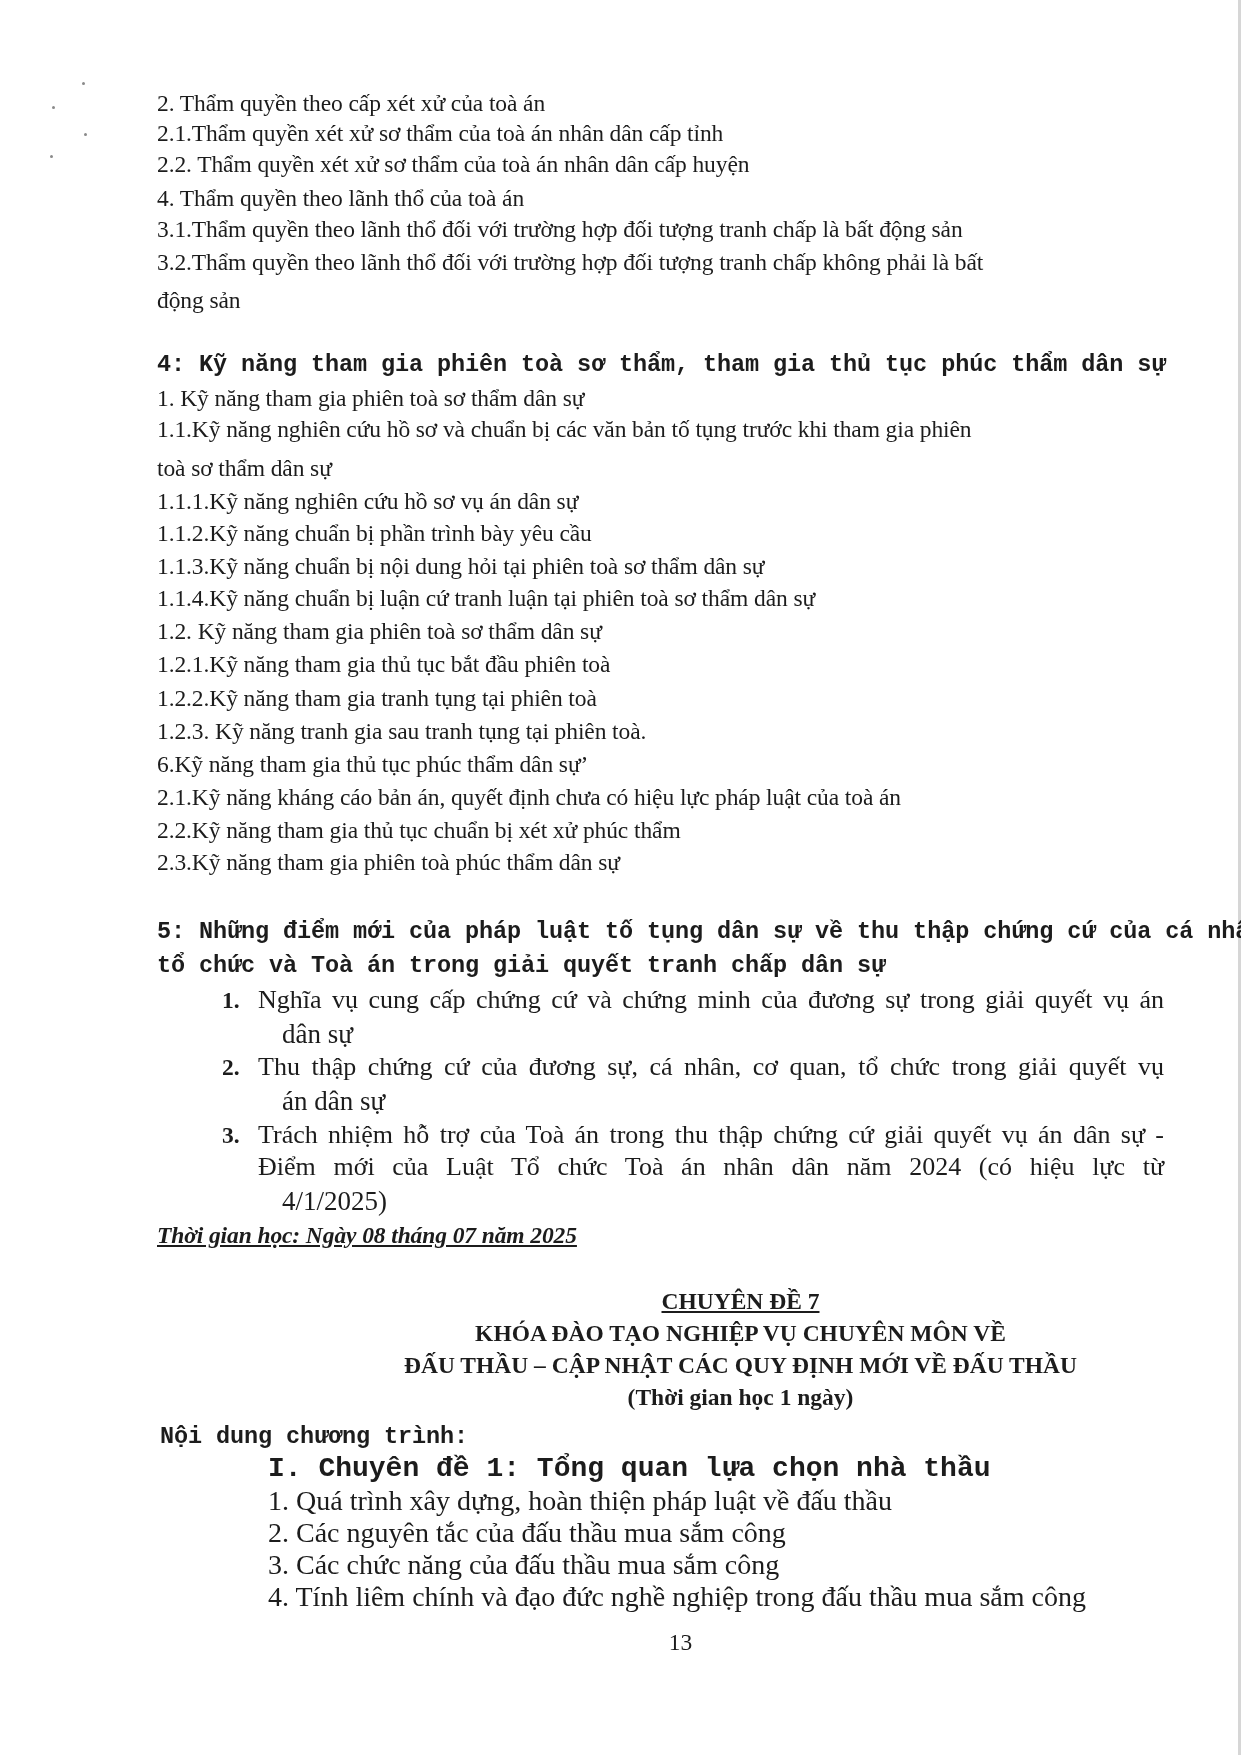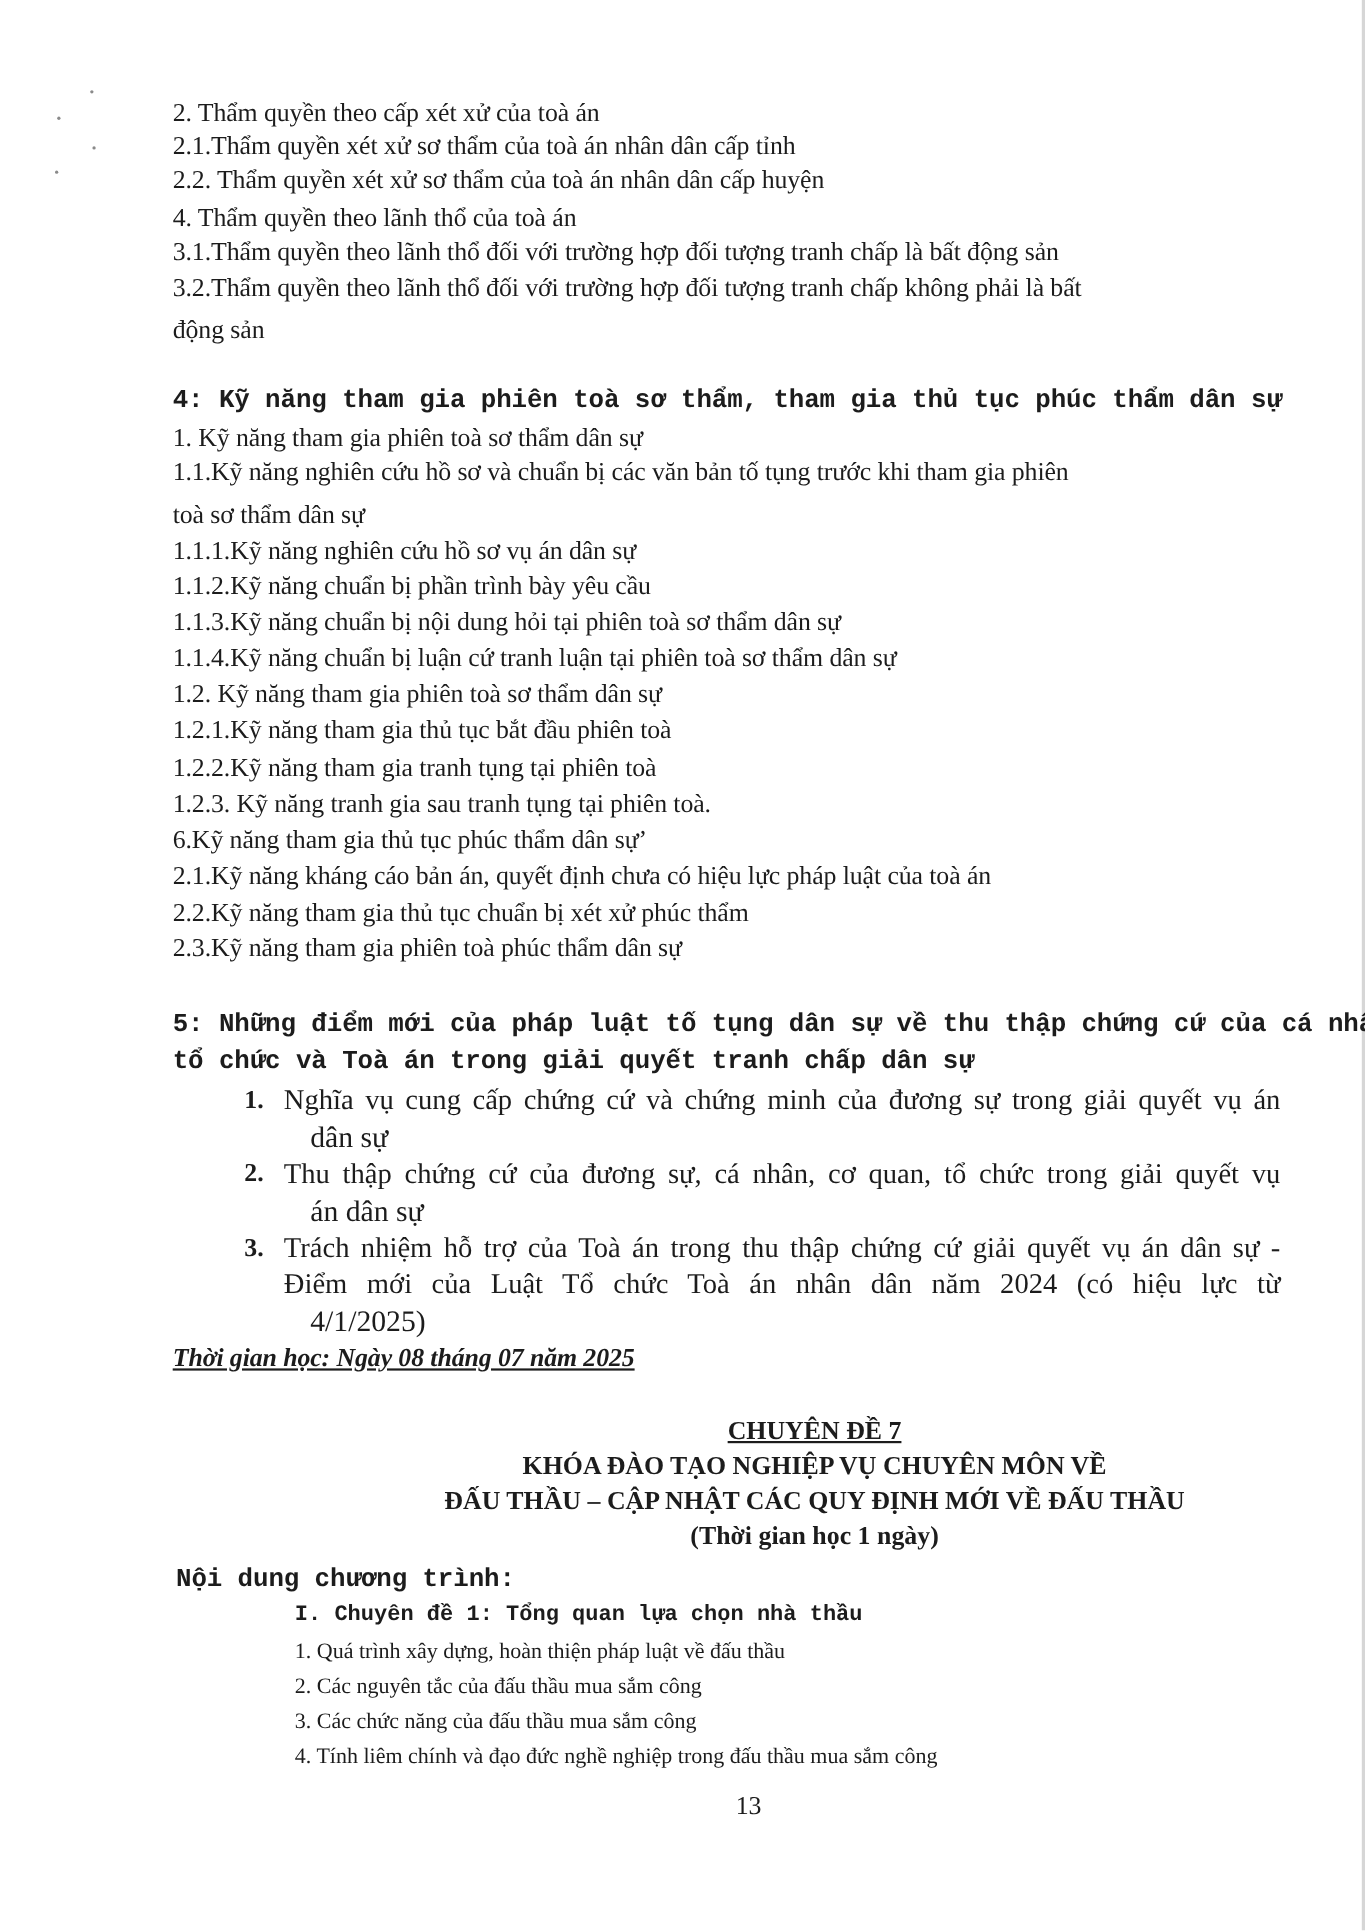--- a/index.html
+++ b/index.html
@@ -6,21 +6,21 @@
   body {
     width: 1241px; height: 1755px; background: #ffffff; position: relative; overflow: hidden;
     font-family: "Liberation Serif", "DejaVu Serif", serif; color: #1c1c1c;
   }
   .right-edge { position: absolute; right: 0; top: 0; width: 3px; height: 1755px; background: #d6d6d6; }
   .speck { position: absolute; width: 3px; height: 3px; border-radius: 50%; background: #8a8a8a; }
   .line { position: absolute; left: 157px; font-size: 23.5px; line-height: 30px; white-space: nowrap; letter-spacing: -0.1px; }
   .bold { font-weight: bold; font-family: Liberation Mono, monospace; }
   .num { position: absolute; left: 222px; font-size: 23.5px; line-height: 30px; font-weight: bold; }
   .ind { position: absolute; left: 269px; font-size: 27px; line-height: 30px; white-space: nowrap; margin-left: 13px; }
-  .ind2 { position: absolute; left: 268px; font-size: 20px; line-height: 30px; white-space: nowrap; }
+  .ind2 { position: absolute; left: 268px; font-size: 28px; line-height: 30px; white-space: nowrap; }
   .just { position: absolute; left: 258px; width: 906px; font-size: 26px; line-height: 30px; text-align: justify; text-align-last: justify; white-space: nowrap; }
   .center { position: absolute; left: 0; width: 1241px; text-align: center; font-size: 23.5px; line-height: 30px; font-weight: bold; }
   .ital-u { font-style: italic; font-weight: bold; text-decoration: underline; }
   .u { text-decoration: underline; }
 </style>
 </head>
 <body>
 
 <div class="right-edge"></div>
 <div class="speck" style="left:82px;top:82px"></div>

